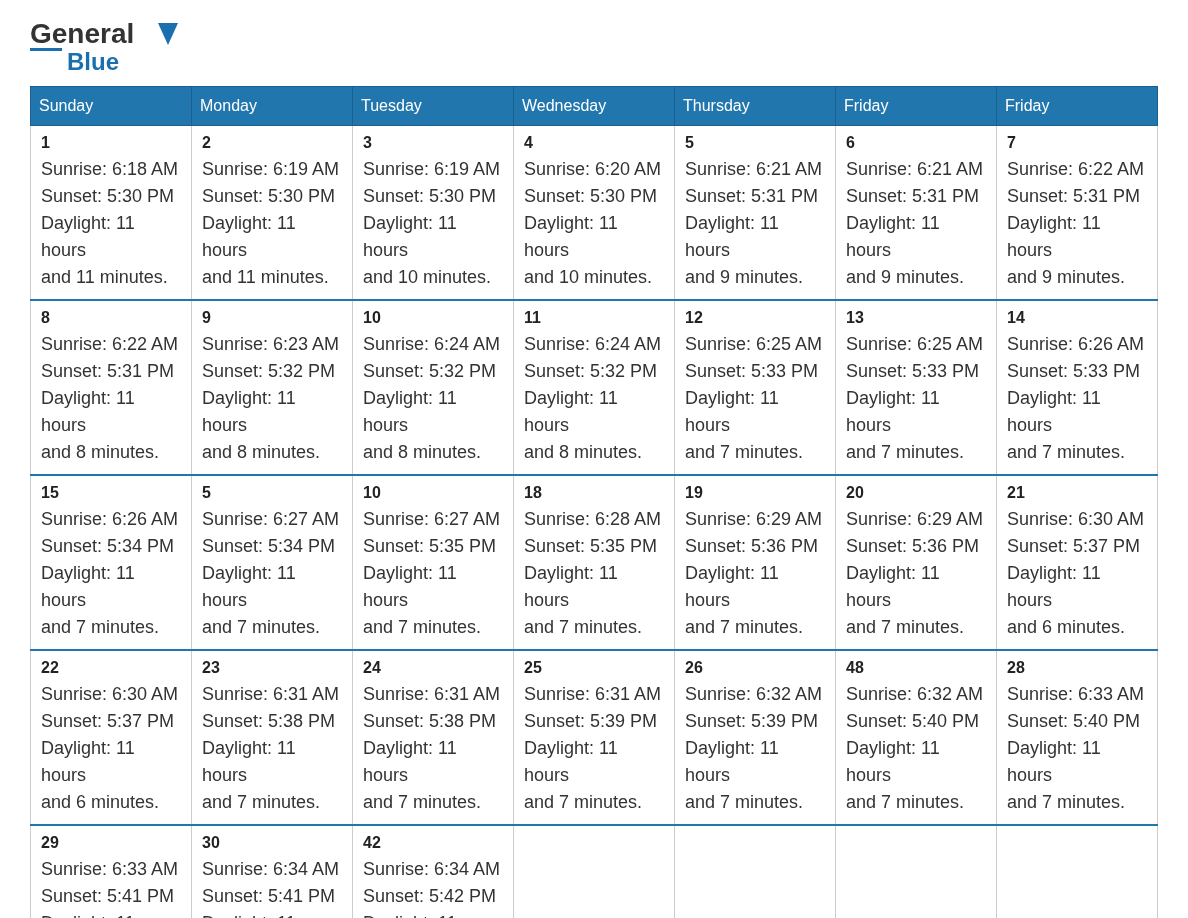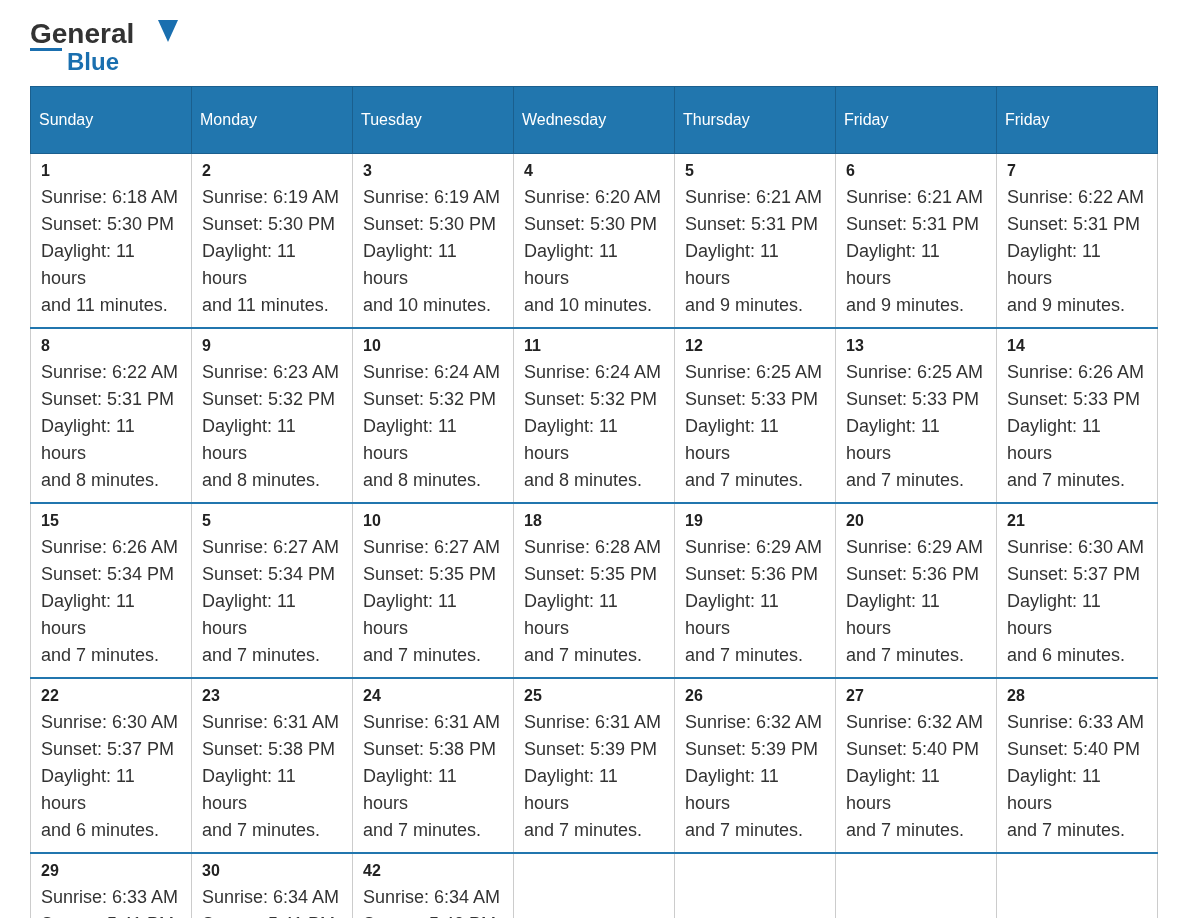--- a/index.html
+++ b/index.html
@@ -36,21 +36,21 @@
       margin-top: 4px;
     }
     .calendar {
       width: 100%;
       border-collapse: collapse;
       margin-top: 10px;
     }
     .calendar th {
       background: #2176ae;
       color: #fff;
-      padding: 24px 8px;
+      padding: 10px 8px;
       font-size: 16px;
       font-weight: normal;
       text-align: left;
       border: 1px solid #1a5f8e;
     }
     .calendar td {
       vertical-align: top;
       padding: 8px 10px;
       border: 1px solid #ccc;
       width: calc(100% / 7);
@@ -78,21 +78,21 @@
     }
     .empty-cell {
       background: #fff;
     }
   </style>
 </head>
 <body>
 
 <div class="header">
   <div class="logo">
-  <div style="display:flex;align-items:flex-start;line-height:1;gap:21px;">
+  <div style="display:flex;align-items:flex-end;line-height:1;gap:21px;">
     <span style="color:#333;font-size:28px;font-weight:bold;">General</span>
     <span style="display:inline-block;margin-left:3px;">
       <svg width="20" height="22" viewBox="0 0 20 22">
         <polygon points="0,0 20,0 10,22" fill="#1a6faf"></polygon>
       </svg>
     </span>
   </div>
   <div style="display:flex;align-items:flex-start;margin-top:0px;">
     <span style="width:32px;height:3px;background:#1a6faf;display:inline-block;margin-right:5px;"></span>
     <span style="color:#1a6faf;font-size:24px;font-weight:bold;">Blue</span>
@@ -222,21 +222,21 @@
       </td>
         <td>
         <span class="day-number">25</span>
         <span class="day-info">Sunrise: 6:31 AM<br>Sunset: 5:39 PM<br>Daylight: 11 hours<br>and 7 minutes.</span>
       </td>
         <td>
         <span class="day-number">26</span>
         <span class="day-info">Sunrise: 6:32 AM<br>Sunset: 5:39 PM<br>Daylight: 11 hours<br>and 7 minutes.</span>
       </td>
         <td>
-        <span class="day-number">27</span>
+        <span class="day-number">48</span>
         <span class="day-info">Sunrise: 6:32 AM<br>Sunset: 5:40 PM<br>Daylight: 11 hours<br>and 7 minutes.</span>
       </td>
         <td>
         <span class="day-number">28</span>
         <span class="day-info">Sunrise: 6:33 AM<br>Sunset: 5:40 PM<br>Daylight: 11 hours<br>and 7 minutes.</span>
       </td>
       </tr>
       <tr>
         <td>
         <span class="day-number">29</span>

